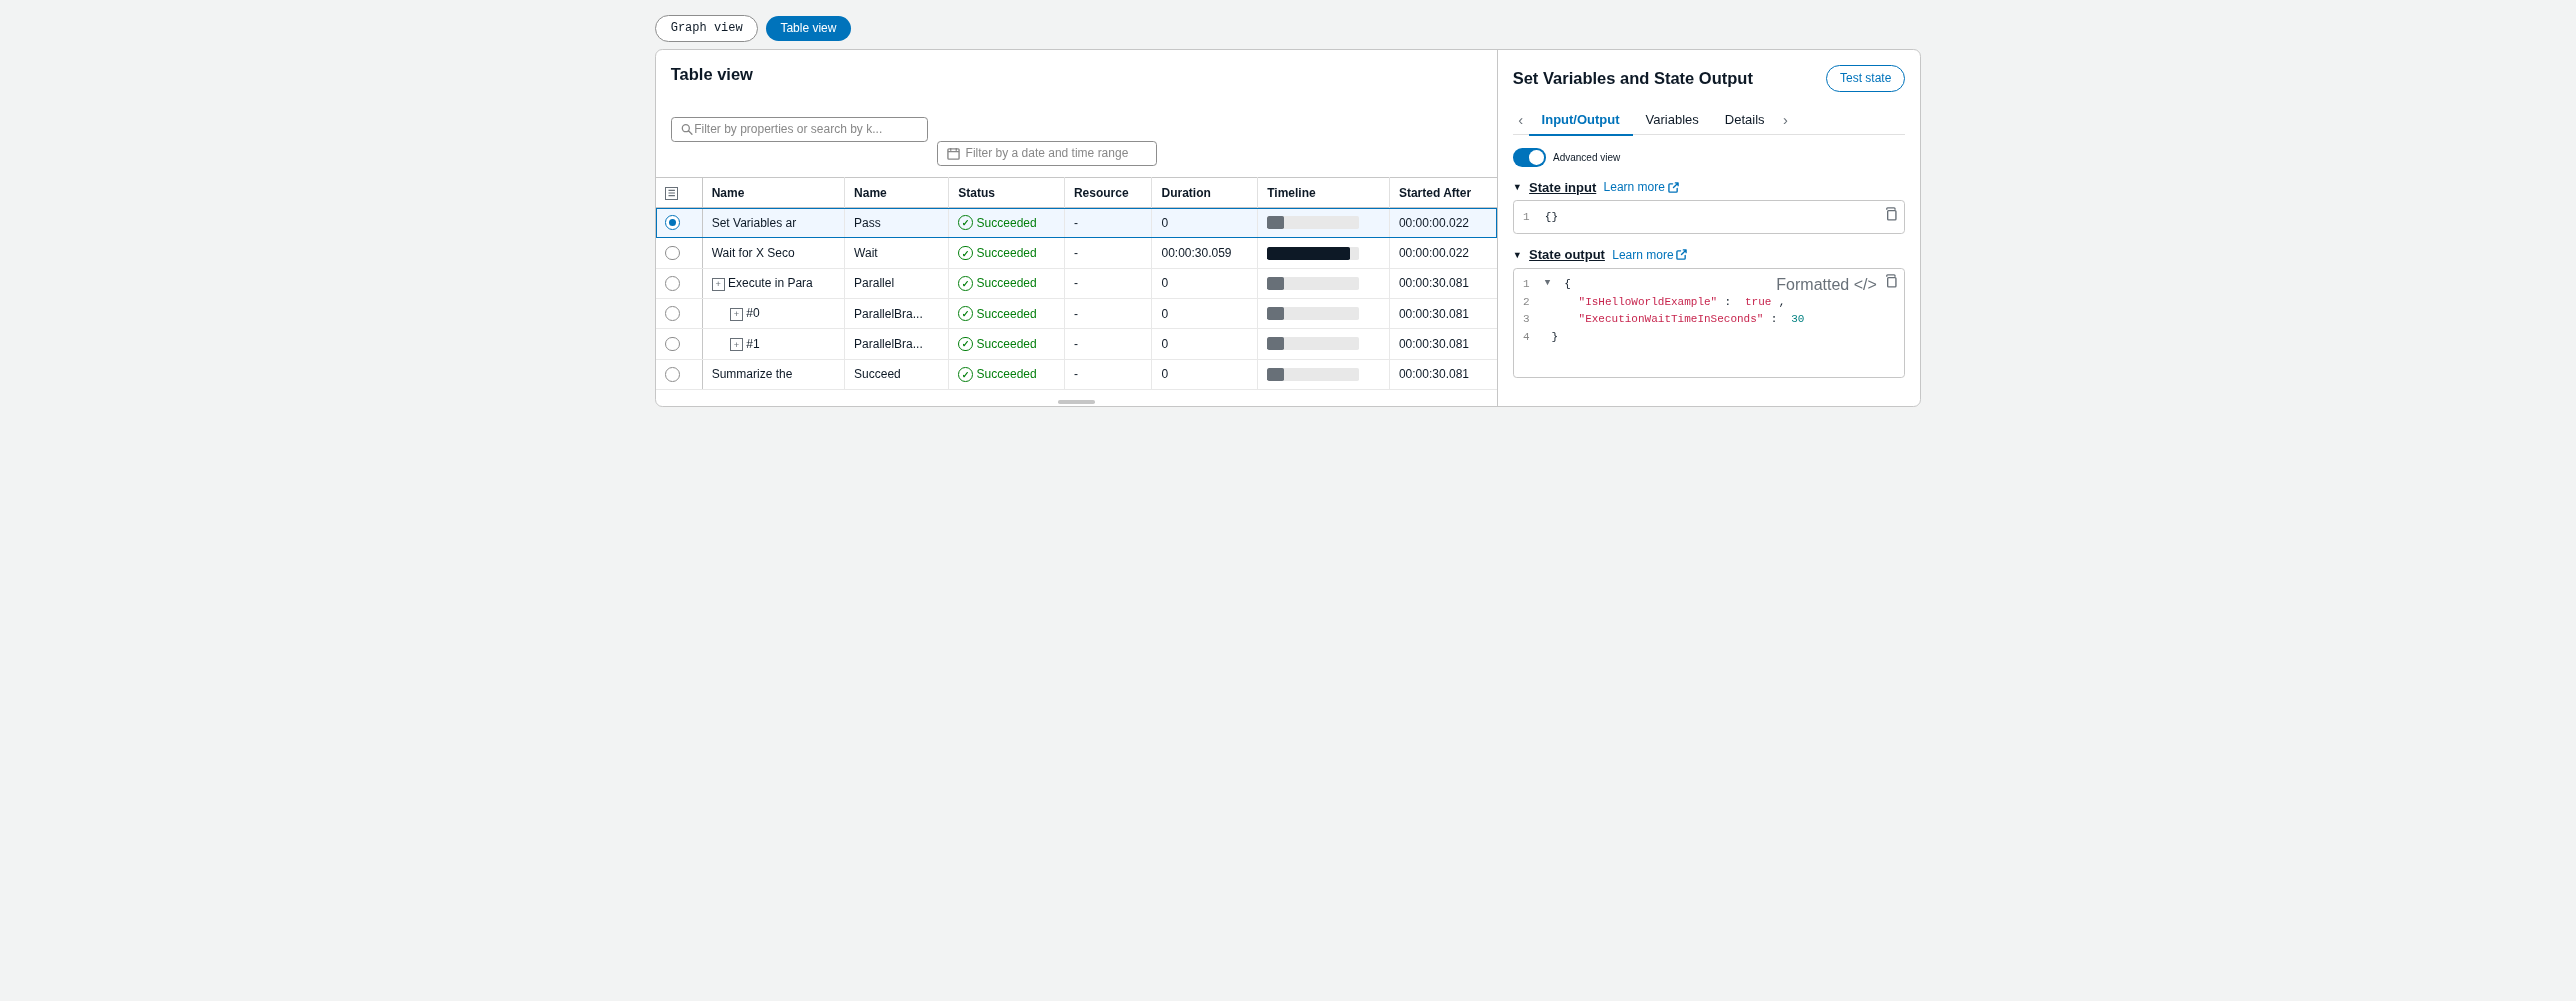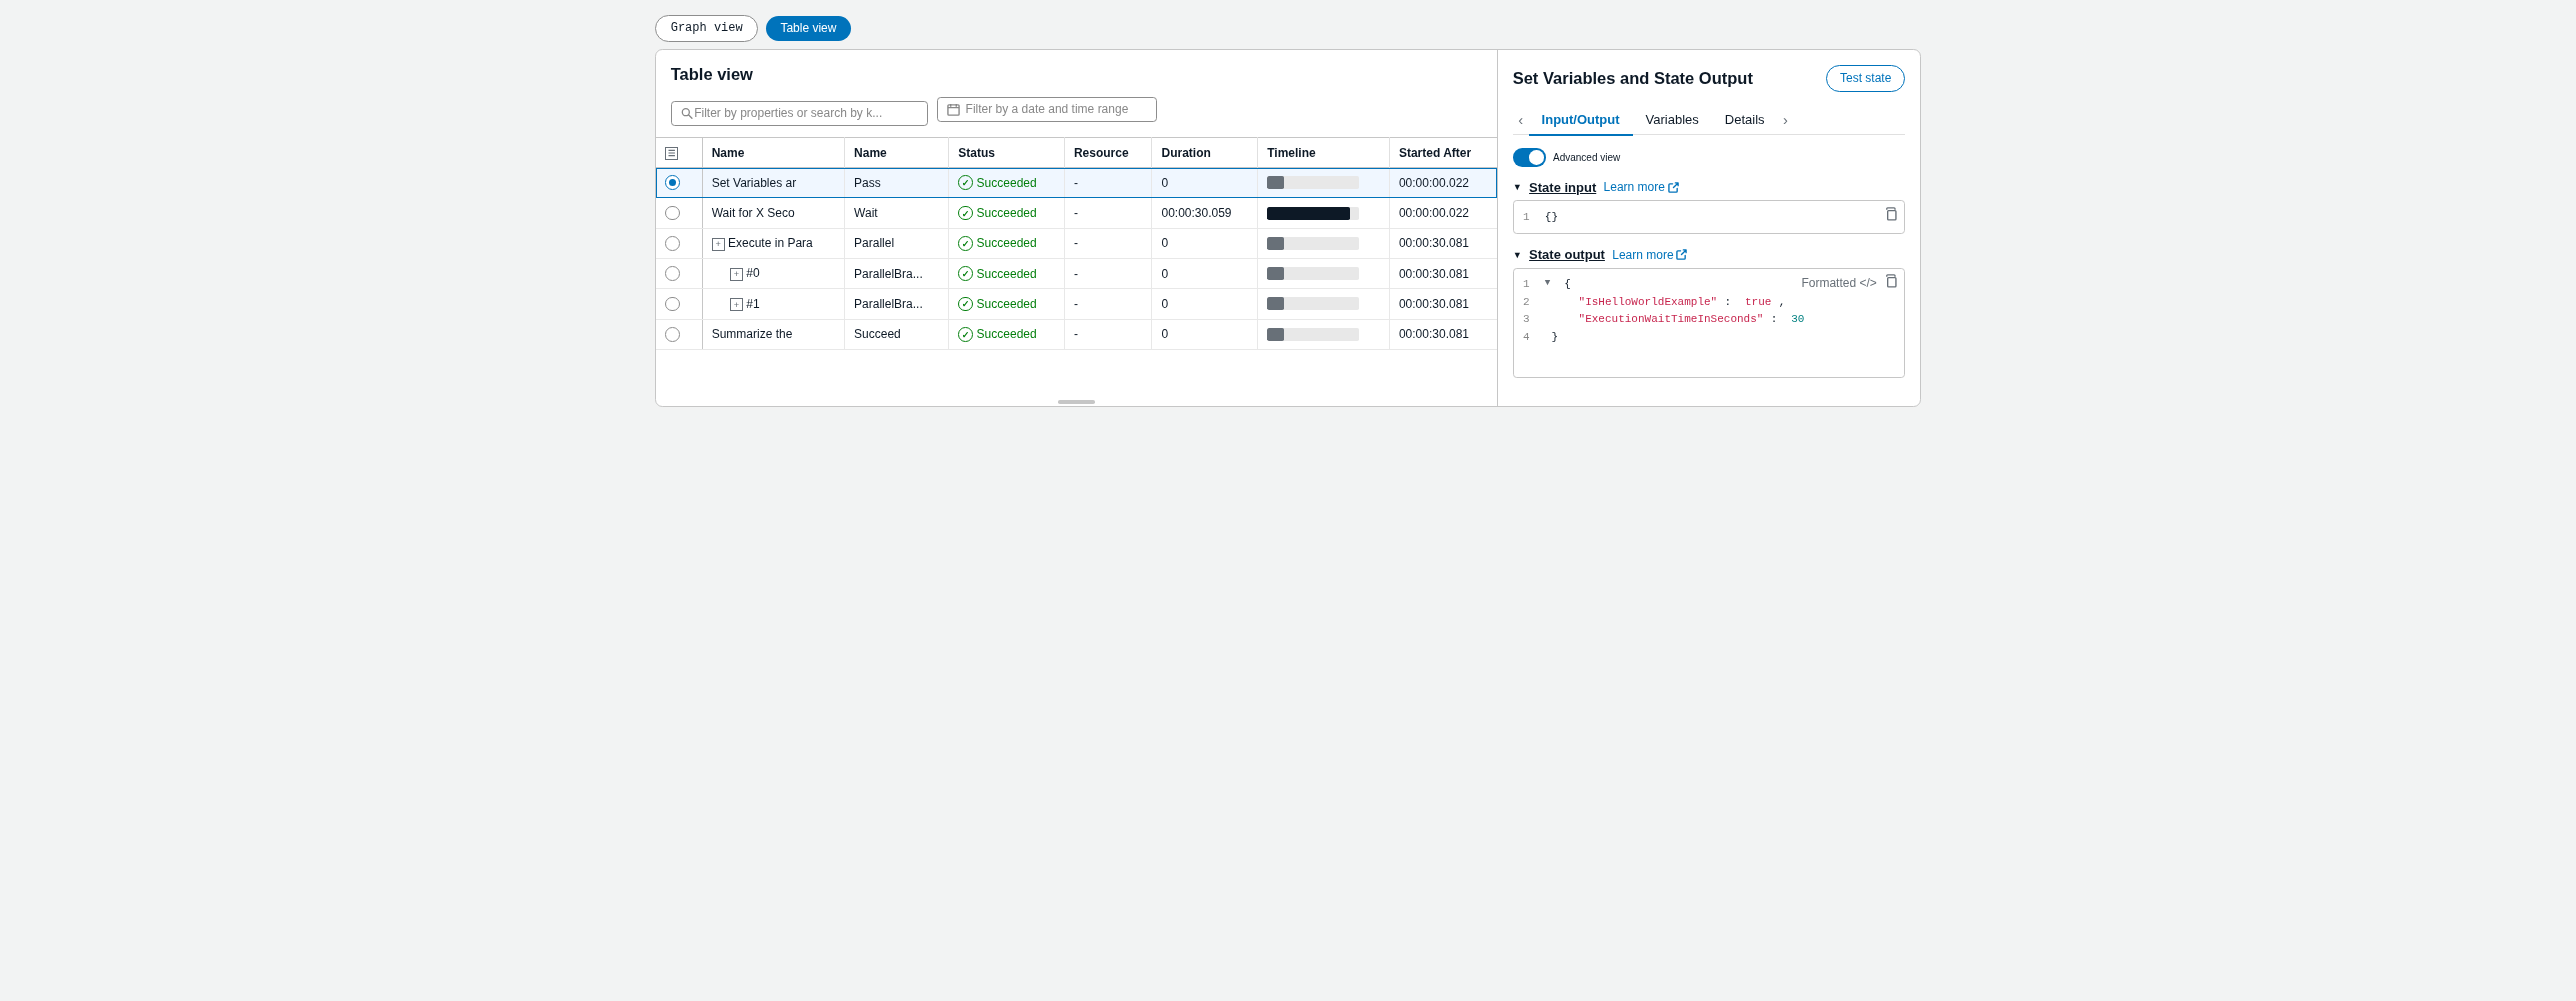--- a/index.html
+++ b/index.html
@@ -92,21 +92,20 @@
     .filter-input {
       display: flex;
       align-items: center;
       gap: 1px;
       border: 1.4px solid #8d8d8d;
       border-radius: 3.7px;
       padding: 4.6px 9.2px;
       background: #fff;
       cursor: text;
       flex: 0 0 257px;
-      margin-top: 8px;
     }
     .filter-input input {
       border: none;
       outline: none;
       font-size: 12px;
       color: #666;
       width: 100%;
       background: transparent;
     }
     .filter-input input::placeholder { color: #888; }
@@ -114,20 +113,21 @@
     .filter-date {
       display: flex;
       align-items: center;
       gap: 5.5px;
       border: 1.4px solid #8d8d8d;
       border-radius: 3.7px;
       padding: 4.6px 9.2px;
       background: #fff;
       cursor: pointer;
       flex: 0 0 220px;
+      margin-top: 48px;
     }
     .filter-date span { color: #888; font-size: 12px; }
 
     
     .data-table {
       width: 100%;
       border-collapse: collapse;
     }
 
     .data-table thead tr {
@@ -393,21 +393,21 @@
       color: #687078;
       font-size: 14.7px;
     }
 
     .json-key { color: #c7254e; }
     .json-val-bool { color: #c7254e; }
     .json-val-num { color: #008080; }
     .json-brace { color: #0d1926; }
 
     .formatted-btn {
-      font-size: 12px;
+      font-size: 16px;
       color: #687078;
       background: none;
       border: none;
       cursor: pointer;
       position: absolute;
       right: 27.5px;
       top: 7.3px;
       padding-left: 8px;
     }
 

